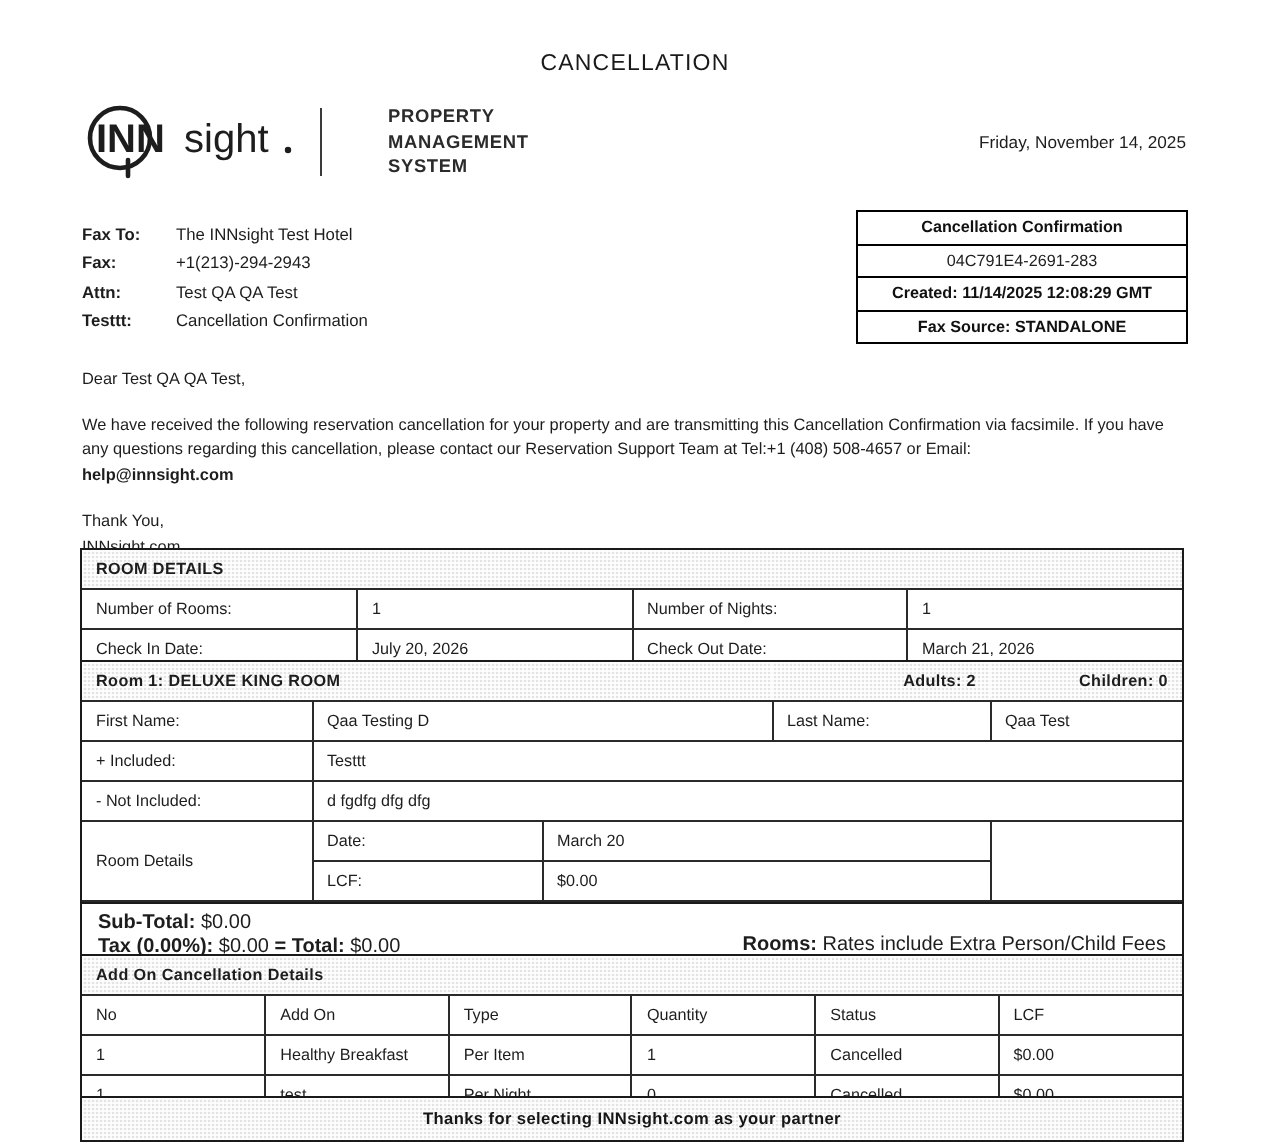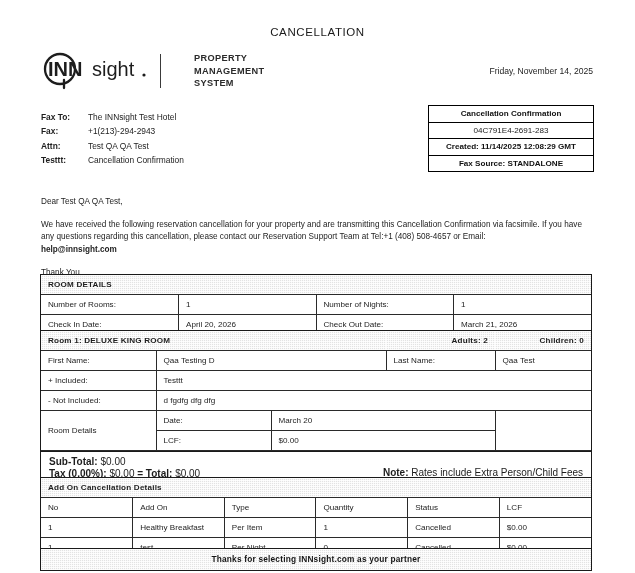--- a/index.html
+++ b/index.html
@@ -111,21 +111,20 @@
 
   
   .body-copy {
     position: absolute;
     left: 41px;
     top: 184px;
     width: 551px;
     font-size: 8.2px;
     line-height: 12.6px;
     color: #1d1d1d;
-    margin-top: 12px;
   }
   .body-copy p { margin: 0; }
   .body-copy .gap { height: 10px; }
   .body-copy .gap-sm { height: 11px; }
   .body-copy b { font-weight: bold; }
 
   
   .sheet {
     position: absolute;
     left: 40px;
@@ -266,21 +265,21 @@
         <td class="band" colspan="4">ROOM DETAILS</td>
       </tr>
       <tr>
         <td class="noborder-l" style="width:155px;">Number of Rooms:</td>
         <td style="width:121px;">1</td>
         <td style="width:155px;">Number of Nights:</td>
         <td class="noborder-r">1</td>
       </tr>
       <tr>
         <td class="noborder-l">Check In Date:</td>
-        <td>April 20, 2026</td>
+        <td>July 20, 2026</td>
         <td>Check Out Date:</td>
         <td class="noborder-r">March 21, 2026</td>
       </tr>
     </tbody>
       </table>
   </div>
 
   <div class="sheet" style="top:330px;">
     <table class="grid">
       <tbody>
@@ -323,21 +322,21 @@
         </div>
         <div>
           <b>Tax (</b><b>0.00%</b><b>):</b>
           <span>$0.00</span>
           <b>=</b>
           <b>Total:</b>
           <span>$0.00</span>
         </div>
       </div>
       <div class="right">
-        <b>Note:</b>
+        <b>Rooms:</b>
         <span>Rates include Extra Person/Child Fees</span>
       </div>
     </div>
   </div>
 
   <div class="sheet" style="top:477px;">
     <table class="grid">
       <tbody>
           <tr class="head">
         <td class="band" colspan="6">Add On Cancellation Details</td>

